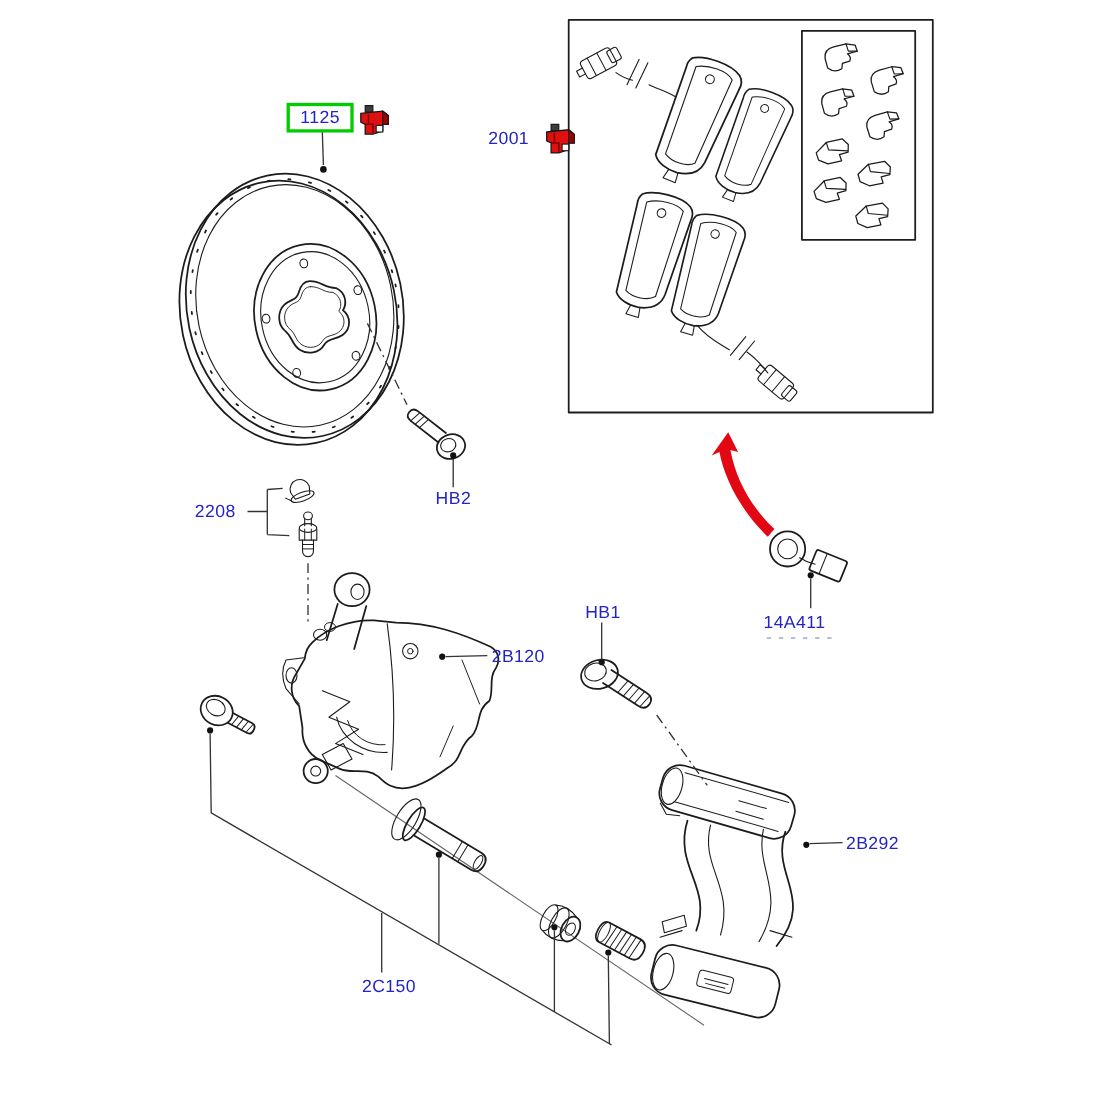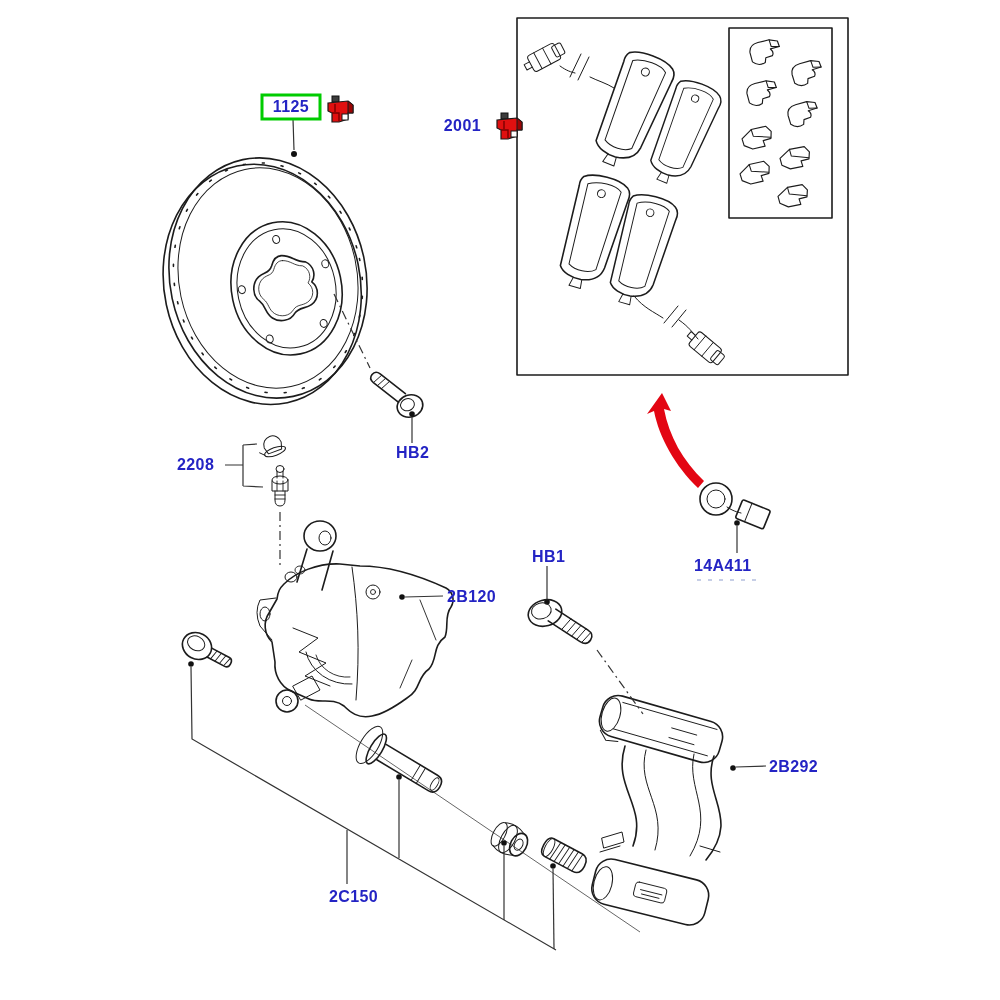--- a/index.html
+++ b/index.html
@@ -1,16 +1,16 @@
 <!DOCTYPE html>
 <html><head>
 <meta charset="utf-8">
 <style>
   html,body{margin:0;padding:0;background:#fff;}
-  .stage{position:relative;width:1000px;height:1000px;background:#ffffff;overflow:hidden;font-weight:bold;}
+  .stage{position:relative;width:1000px;height:1000px;background:#ffffff;overflow:hidden;}
   svg{position:absolute;inset:0;}
   .ln{fill:none;stroke:#1c1c1c;stroke-width:1.6;stroke-linecap:round;stroke-linejoin:round;}
   .thin{stroke-width:1;}
   .hair{stroke-width:0.9;}
   .lbl{font-family:"Liberation Sans",sans-serif;font-size:16px;letter-spacing:0.4px;cursor:pointer;}
   .dot{fill:#111;stroke:none;}
   .leader{stroke:#333;stroke-width:1.2;fill:none;}
   .dashdot{stroke-dasharray:9 4 2 4;}
   .axis{stroke:#666;stroke-width:1;fill:none;}
 </style>

